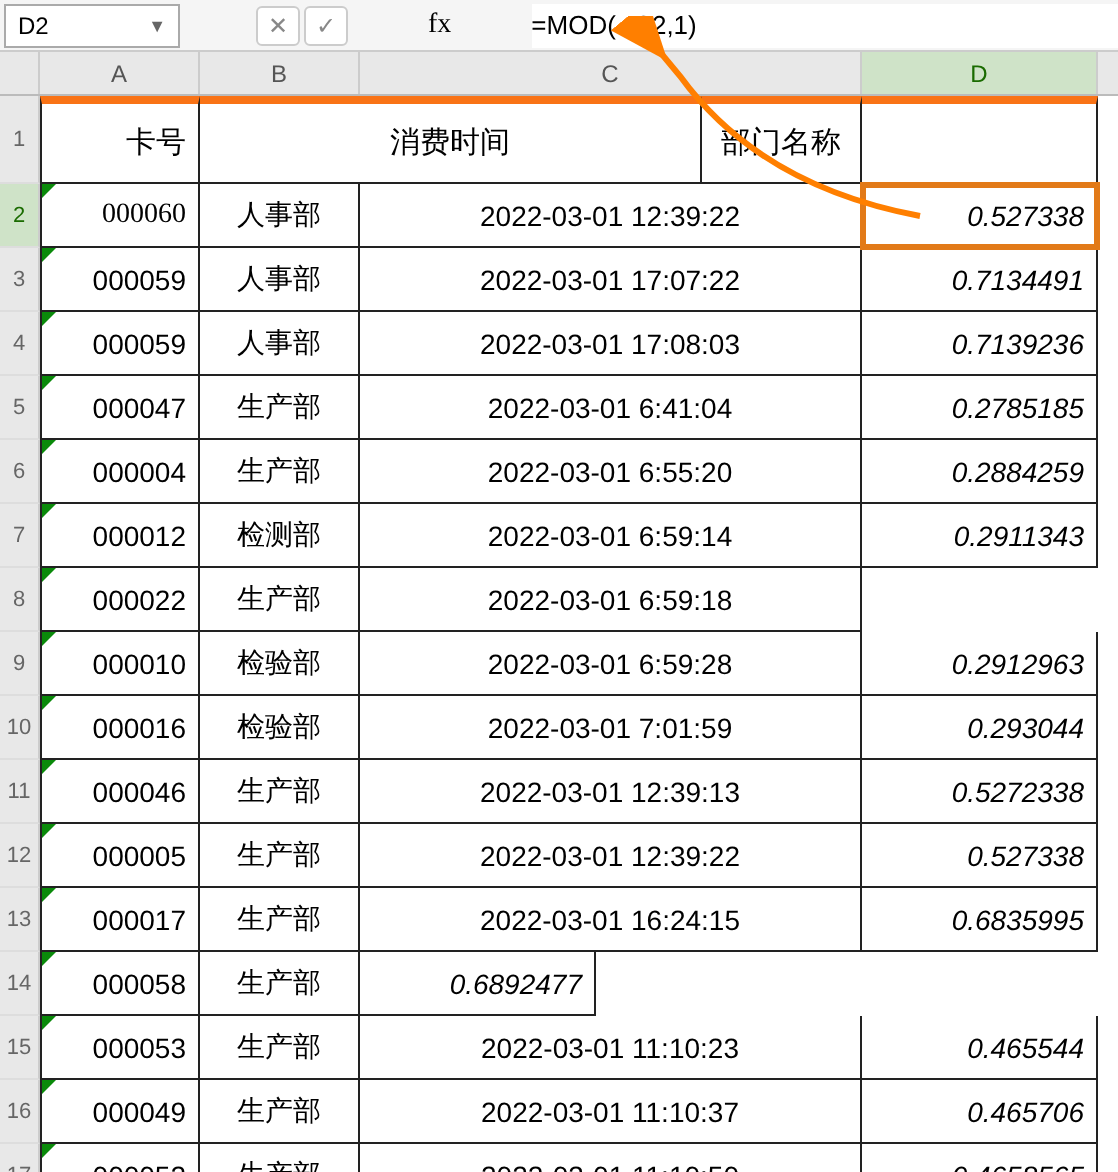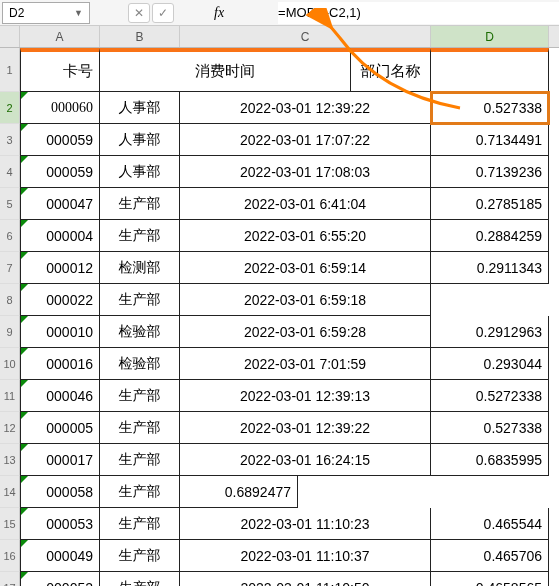--- a/index.html
+++ b/index.html
@@ -42,23 +42,22 @@
   .fx-btn {
     width: 22px;
     height: 20px;
     border: 1px solid #ccc;
     background: #fff;
     border-radius: 3px;
     display:flex;align-items:center;justify-content:center;
     color:#888;font-size:12px;
   }
   .fx-label {
-    font-style: italic;
     font-family: "Times New Roman", serif;
-    margin: 0 22px 0 8px;
+    margin: 0 8px 0 8px;
     font-size: 14px;
   }
   .formula-input {
     flex: 1;
     height: 22px;
     background: #fff;
     display:flex;align-items:center;
     font-size: 13px;
     position: relative;
   }
@@ -108,21 +107,21 @@
     background:#fff;
   }
   .cell.header {
     justify-content:center;
     font-size:15px;
     border-top:4px solid #f97316;
   }
   .cell.colA { width:80px; justify-content:flex-end; }
   .cell.colB { width:80px; justify-content:center; }
   .cell.colC { width:251px; justify-content:center; }
-  .cell.colD { width:118px; justify-content:flex-end; }
+  .cell.colD { width:118px; justify-content:flex-end;font-style:italic; }
   .grid-row:first-of-type .cell.colA { border-left:1px solid #222;font-family:Liberation Serif, serif; }
   .cell.colA { border-left:1px solid #222; }
   .green-tri::before {
     content:"";
     position:absolute;
     left:0;top:0;
     border-top:7px solid #0a8a0a;
     border-right:7px solid transparent;
   }
   .sel-cell {

